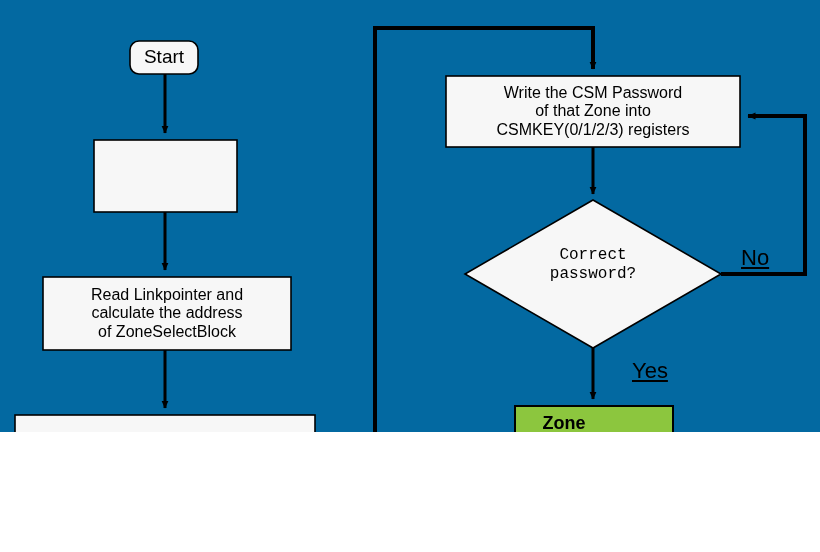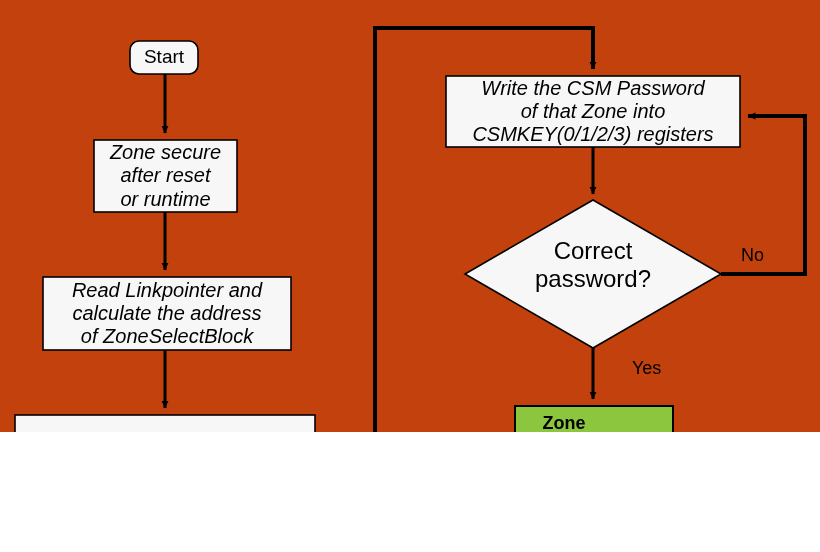--- a/index.html
+++ b/index.html
@@ -4,21 +4,21 @@
 <style>
   html, body {
     margin: 0;
     padding: 0;
     background: #ffffff;
   }
   #canvas {
     position: relative;
     width: 820px;
     height: 432px;
-    background: #c2410c;
+    background: #0369a1;
     font-family: "Liberation Sans", sans-serif;
     overflow: hidden;
   }
   #flow-svg {
     position: absolute;
     left: 0;
     top: 0;
     width: 820px;
     height: 552px;
   }
@@ -27,28 +27,29 @@
     display: flex;
     align-items: center;
     justify-content: center;
     text-align: center;
     color: #000000;
     line-height: 1.16;
     white-space: pre-line;
     pointer-events: none;
   }
   .lbl-start      { font-size: 19px; }
-  .lbl-process    { font-size: 20px; font-style: italic; }
-  .lbl-decision   { font-size: 24px; }
+  .lbl-process    { font-size: 16px; }
+  .lbl-decision   { font-size: 16px; font-family: Liberation Mono, monospace; }
   .lbl-terminal   { font-size: 18px; font-weight: bold; }
   .edge-label {
     position: absolute;
-    font-size: 18px;
+    font-size: 22px;
     color: #000000;
     white-space: nowrap;
+    text-decoration: underline;
   }
 </style>
 </head>
 <body>
 
 <div id="canvas">
 
   <svg id="flow-svg" viewBox="0 0 820 552" xmlns="http://www.w3.org/2000/svg">
     <defs>
       <marker id="arrowhead" markerWidth="9" markerHeight="9" refX="7.5" refY="4" orient="auto" markerUnits="userSpaceOnUse">
@@ -80,23 +81,20 @@
 
     <line x1="593" y1="147" x2="593" y2="194" stroke="#000000" stroke-width="3" marker-end="url(#arrowhead)"></line>
 
     <polyline points="721,274 805,274 805,116 748,116" fill="none" stroke="#000000" stroke-width="4" marker-end="url(#arrowhead)"></polyline>
 
     <line x1="593" y1="348" x2="593" y2="399" stroke="#000000" stroke-width="3" marker-end="url(#arrowhead)"></line>
   </svg>
 
   <div class="node-label lbl-start" style="left:130px; top:41px; width:68px; height:33px;">Start</div>
 
-  <div class="node-label lbl-process" style="left:94px; top:140px; width:143px; height:72px;">Zone secure
-after reset
-or runtime</div>
 
   <div class="node-label lbl-process" style="left:43px; top:277px; width:248px; height:73px;">Read Linkpointer and
 calculate the address
 of ZoneSelectBlock</div>
 
 
   <div class="node-label lbl-process" style="left:446px; top:76px; width:294px; height:71px;">Write the CSM Password
 of that Zone into
 CSMKEY(0/1/2/3) registers</div>
 

